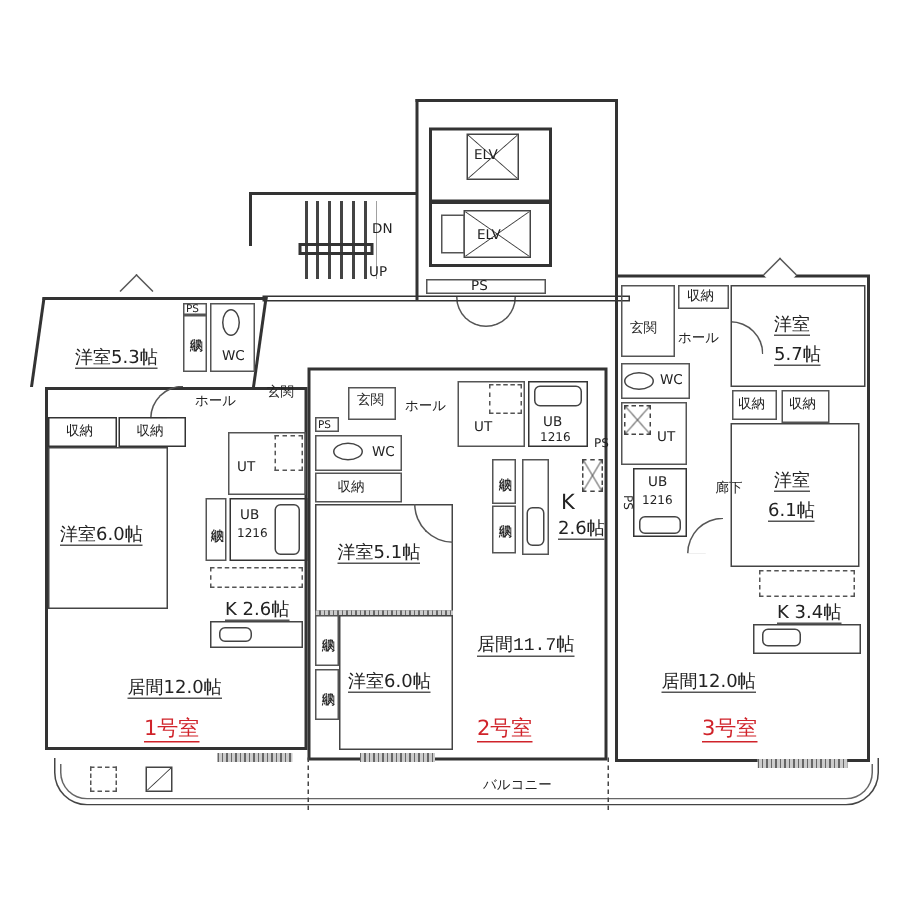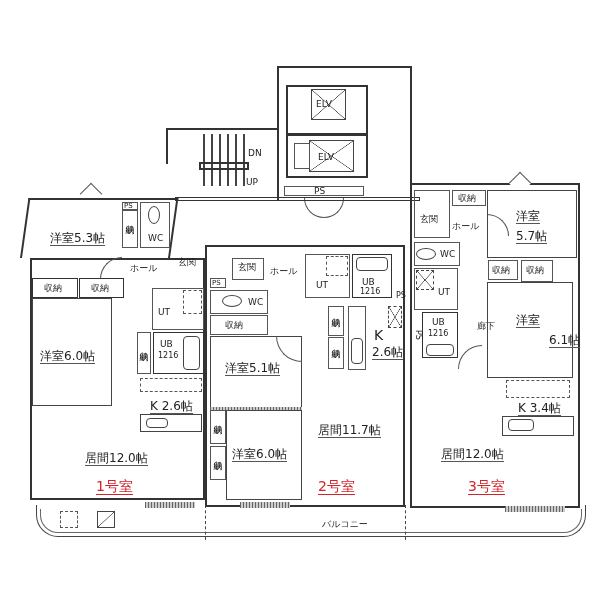--- a/index.html
+++ b/index.html
@@ -127,21 +127,21 @@
   <span class="lbl u" style="left:225px;top:362px;">洋室5.1帖</span>
 
   <div class="hatch" style="left:210px;top:407px;width:92px;height:3px;"></div>
   <div class="thin" style="left:210px;top:410px;width:16px;height:34px;"></div>
   <span class="vt" style="left:213px;top:418px;">収納</span>
   <div class="thin" style="left:210px;top:446px;width:16px;height:34px;"></div>
   <span class="vt" style="left:213px;top:454px;">収納</span>
   <div class="thin" style="left:226px;top:410px;width:76px;height:90px;border:1.5px solid #444;"></div>
   <span class="lbl u" style="left:232px;top:448px;">洋室6.0帖</span>
 
-  <span class="lbl u" style="left:318px;top:424px;">居間11.7帖</span>
+  <span class="lbl u" style="left:318px;top:424px;font-family:Liberation Mono, monospace;">居間11.7帖</span>
   <span class="unit" style="left:318px;top:479px;">2号室</span>
 
   <div class="wall" style="left:410px;top:183px;width:170px;height:325px;"></div>
   <div class="thin" style="left:512px;top:175px;width:16px;height:16px;transform:rotate(45deg);border-right:none;border-bottom:none;background:#fff;"></div>
   <div class="thin" style="left:414px;top:190px;width:36px;height:48px;"></div>
   <span class="sm" style="left:420px;top:215px;">玄関</span>
   <div class="thin" style="left:452px;top:190px;width:34px;height:16px;"></div>
   <span class="sm" style="left:458px;top:194px;">収納</span>
   <span class="sm" style="left:452px;top:222px;">ホール</span>
   <div class="arc" style="left:487px;top:214px;width:22px;height:22px;border-radius:0 22px 0 0;border-left:none;border-bottom:none;"></div>
@@ -164,21 +164,21 @@
   <div class="thin" style="left:422px;top:312px;width:36px;height:46px;border:1.5px solid #333;"></div>
   <span class="sm" style="left:432px;top:318px;">UB</span>
   <span class="sm" style="left:428px;top:330px;font-size:8px;">1216</span>
   <div class="bath" style="left:426px;top:344px;width:28px;height:12px;"></div>
   <span class="vt" style="left:414px;top:330px;font-size:8px;">PS</span>
   <span class="sm" style="left:477px;top:322px;">廊下</span>
   <div class="arc" style="left:458px;top:345px;width:24px;height:24px;border-radius:24px 0 0 0;border-right:none;border-bottom:none;"></div>
 
   <div class="thin" style="left:487px;top:282px;width:86px;height:96px;border:1.5px solid #444;"></div>
   <span class="lbl u" style="left:516px;top:314px;">洋室</span>
-  <span class="lbl u" style="left:512px;top:334px;margin-left:37px;">6.1帖</span>
+  <span class="lbl u" style="left:512px;top:334px;">6.1帖</span>
 
   <div class="dash" style="left:506px;top:380px;width:64px;height:18px;"></div>
   <span class="lbl u" style="left:518px;top:402px;">K 3.4帖</span>
   <div class="thin" style="left:502px;top:416px;width:72px;height:20px;border:1.5px solid #444;"></div>
   <div class="bath" style="left:508px;top:419px;width:26px;height:12px;"></div>
 
   <span class="lbl u" style="left:441px;top:448px;">居間12.0帖</span>
   <span class="unit" style="left:468px;top:479px;">3号室</span>
 
   <div class="hatch" style="left:145px;top:502px;width:50px;height:6px;"></div>

